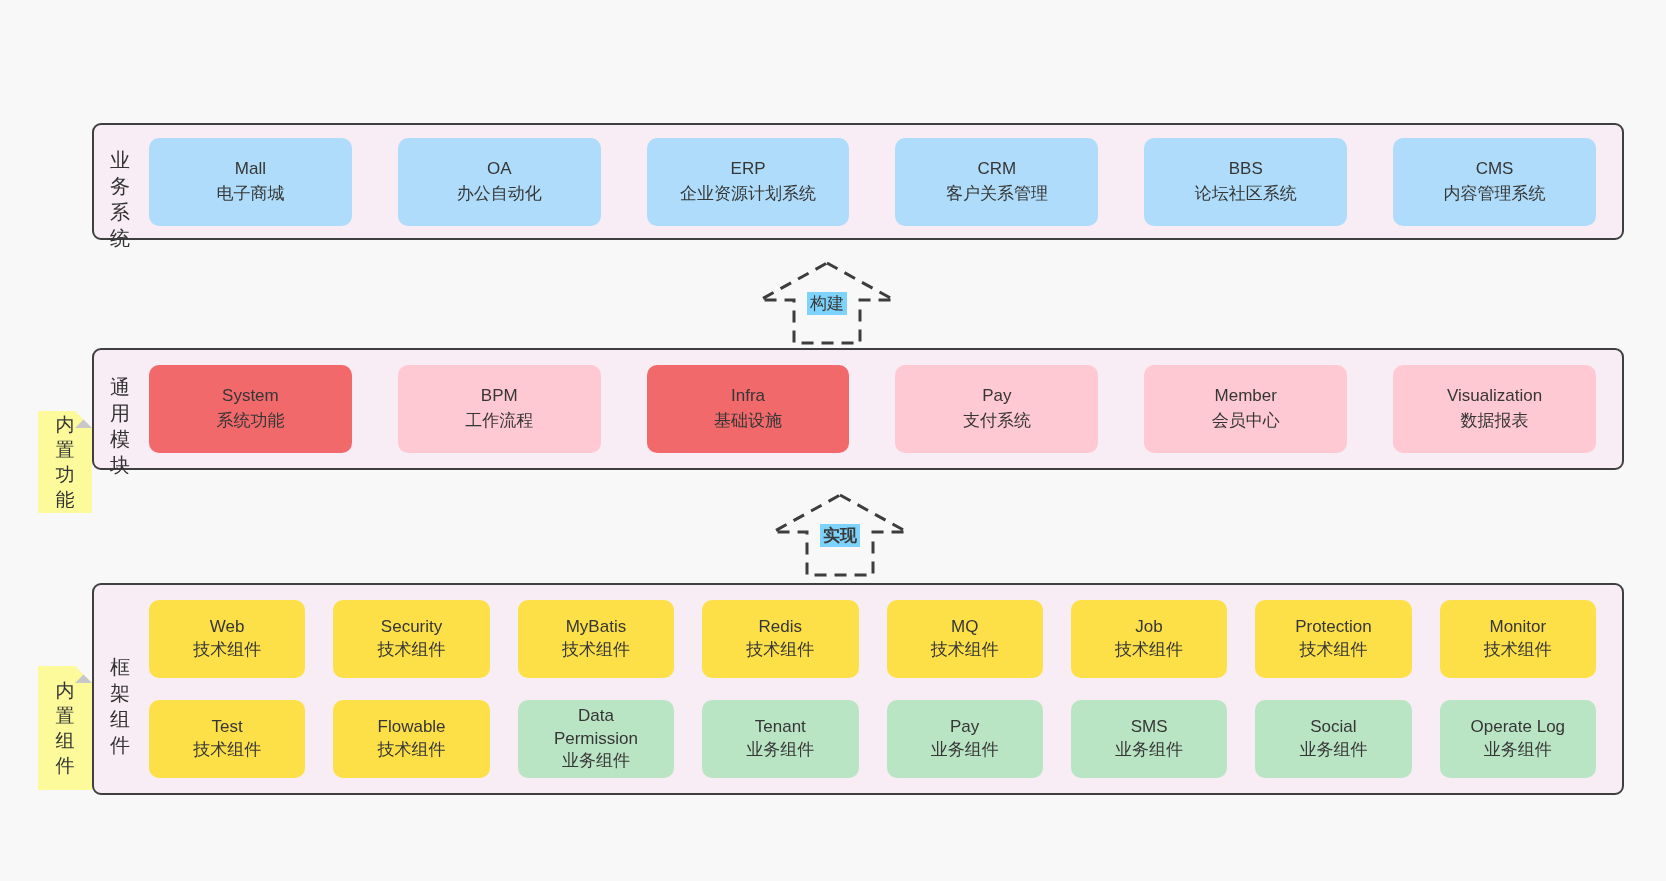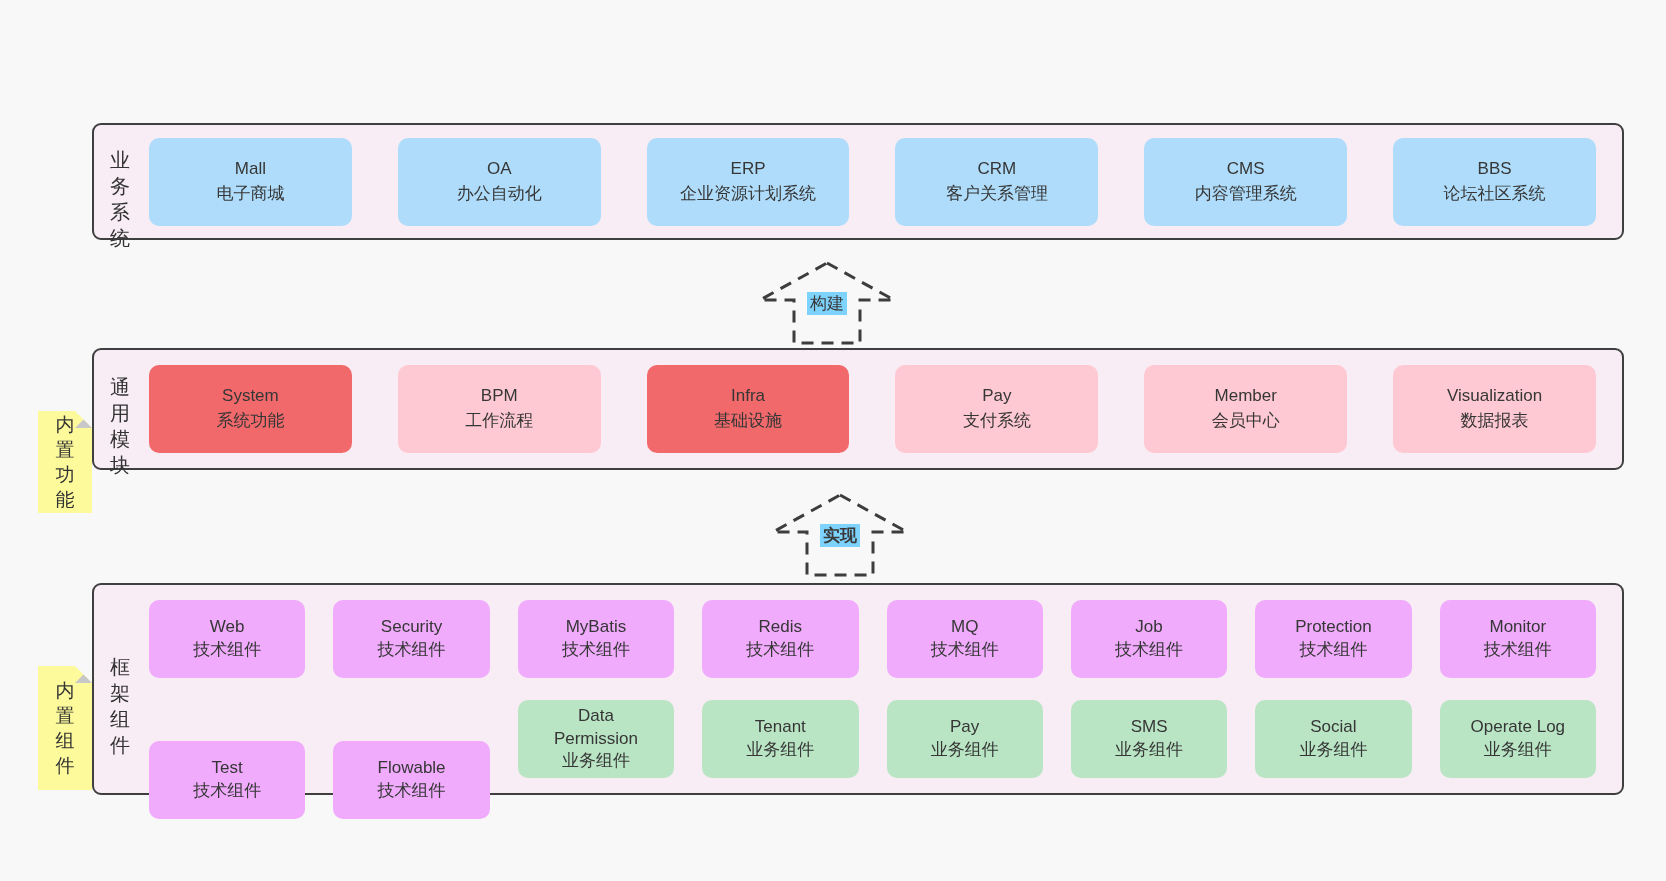--- a/index.html
+++ b/index.html
@@ -58,21 +58,21 @@
     line-height:1.45;
     color:#363636;
     padding:2px 6px;
     box-sizing:border-box;
   }
   .panel-3 .box{height:78px;line-height:1.35;}
   .panel-3 .box .box-title{max-width:118px;}
   .v-blue{background:#aedcfa;}
   .v-red{background:#f2696b;}
   .v-pink{background:#ffc9d3;}
-  .v-green{background:#f0abfc;margin-top:41px;}
+  .v-green{background:#fde047;}
   .v-green-light{background:#b9e5c4;}
   
   .note{
     position:absolute;
     left:38px;width:54px;
     background:#fcfa9b;
     box-sizing:border-box;
     display:flex;align-items:center;justify-content:center;
     clip-path:polygon(0 0,calc(100% - 17px) 0,100% 17px,100% 100%,0 100%);
     z-index:3;
@@ -133,26 +133,26 @@
         </div>
         <div class="box v-blue">
           <span class="box-title">ERP</span>
           <span class="box-subtitle">企业资源计划系统</span>
         </div>
         <div class="box v-blue">
           <span class="box-title">CRM</span>
           <span class="box-subtitle">客户关系管理</span>
         </div>
         <div class="box v-blue">
+          <span class="box-title">BBS</span>
+          <span class="box-subtitle">论坛社区系统</span>
+        </div>
+        <div class="box v-blue">
           <span class="box-title">CMS</span>
           <span class="box-subtitle">内容管理系统</span>
-        </div>
-        <div class="box v-blue">
-          <span class="box-title">BBS</span>
-          <span class="box-subtitle">论坛社区系统</span>
         </div>
       </div>
   </section>
 
   <div class="arrow arrow-1">
     <svg viewBox="0 0 140 86">
       <polygon points="70,3 137,40 103,40 103,83 37,83 37,40 3,40" fill="none" stroke="#3d3d3d" stroke-width="3" stroke-dasharray="12 8" stroke-linejoin="miter"></polygon>
     </svg>
     <span class="arrow-label">构建</span>
   </div>

